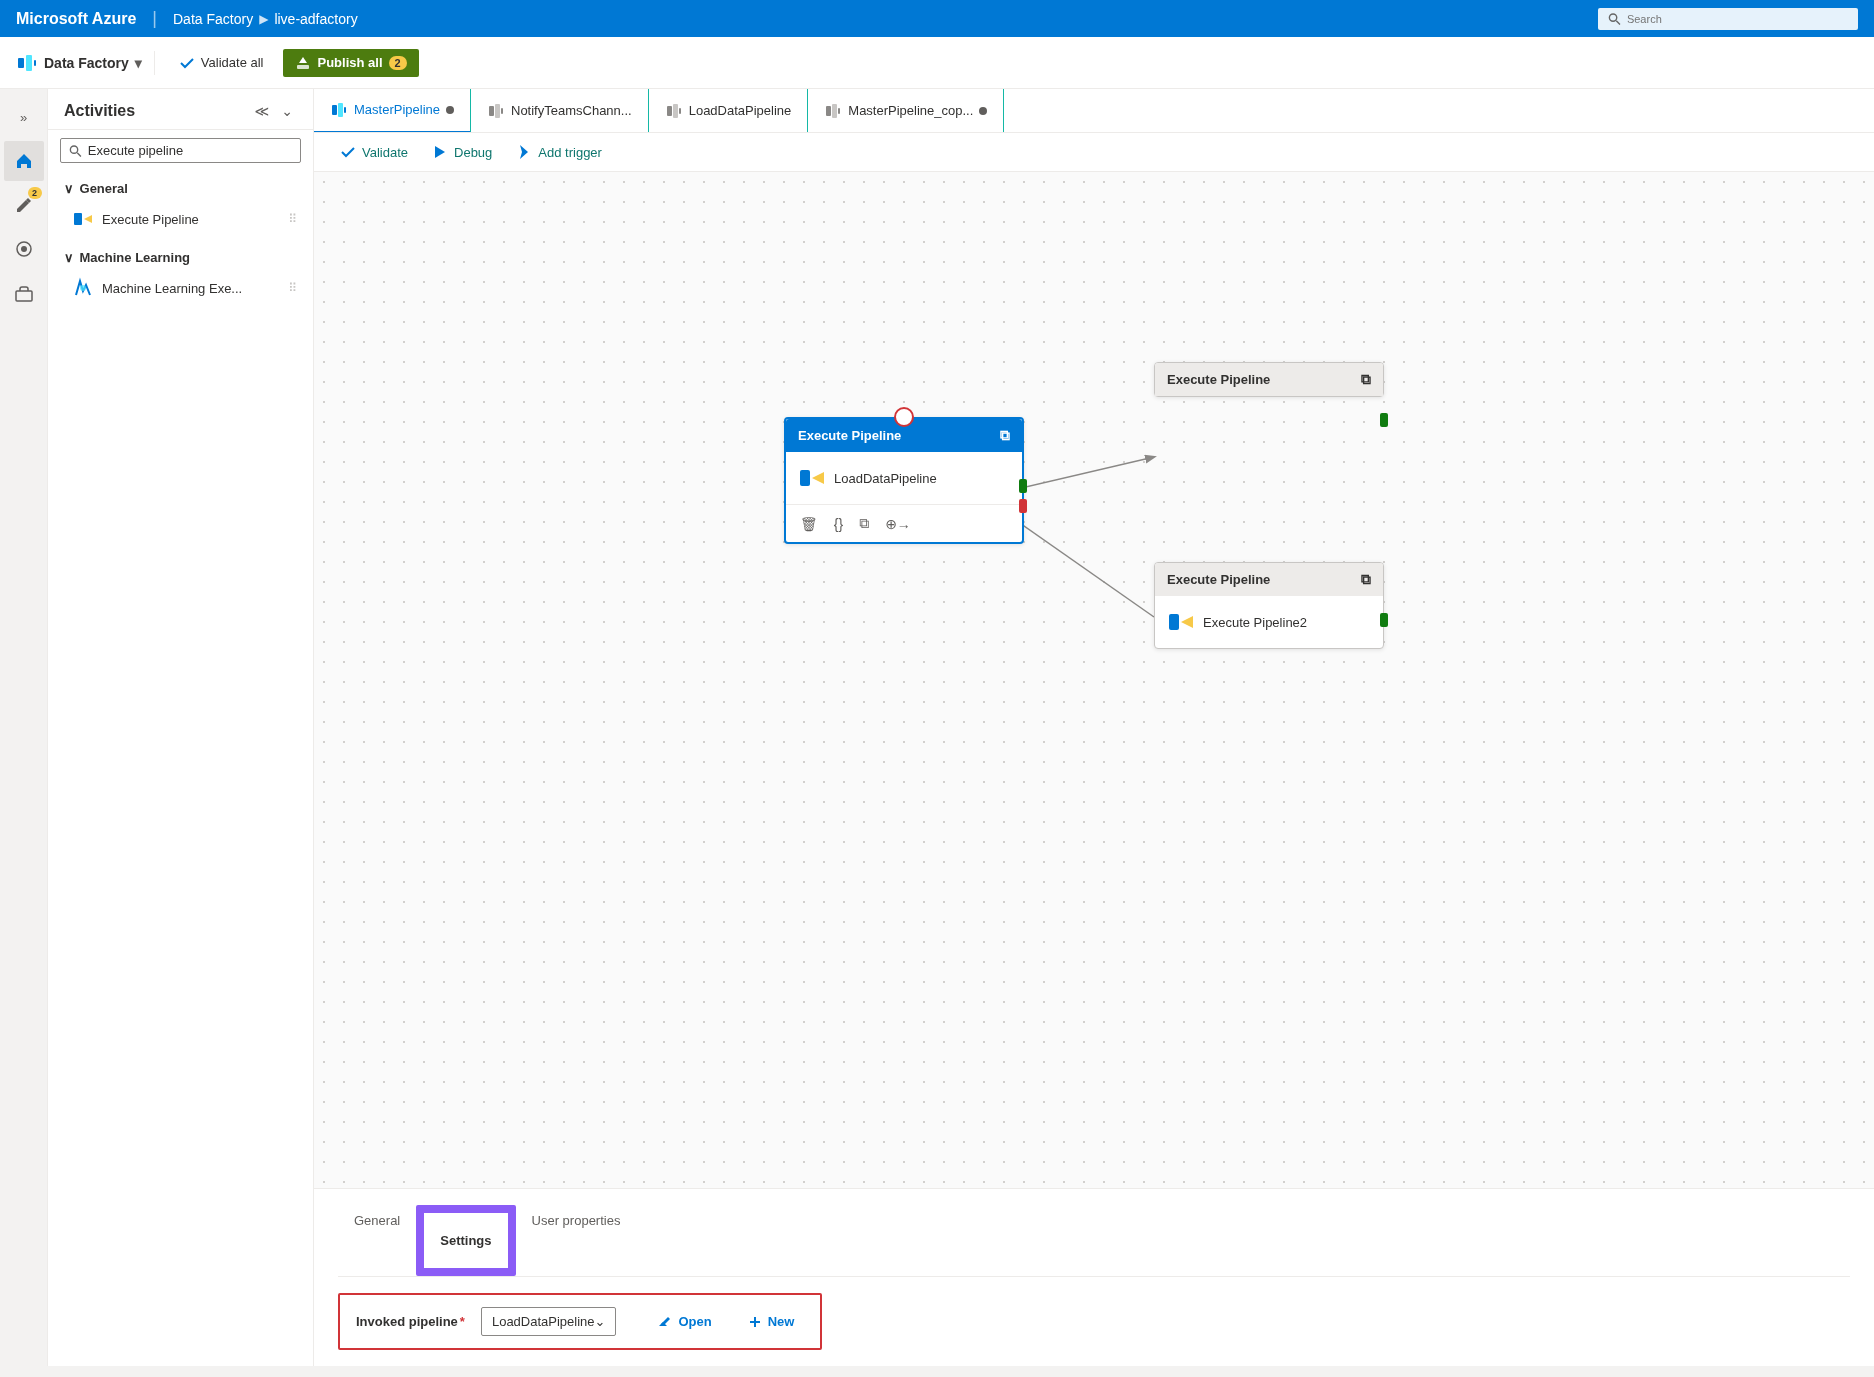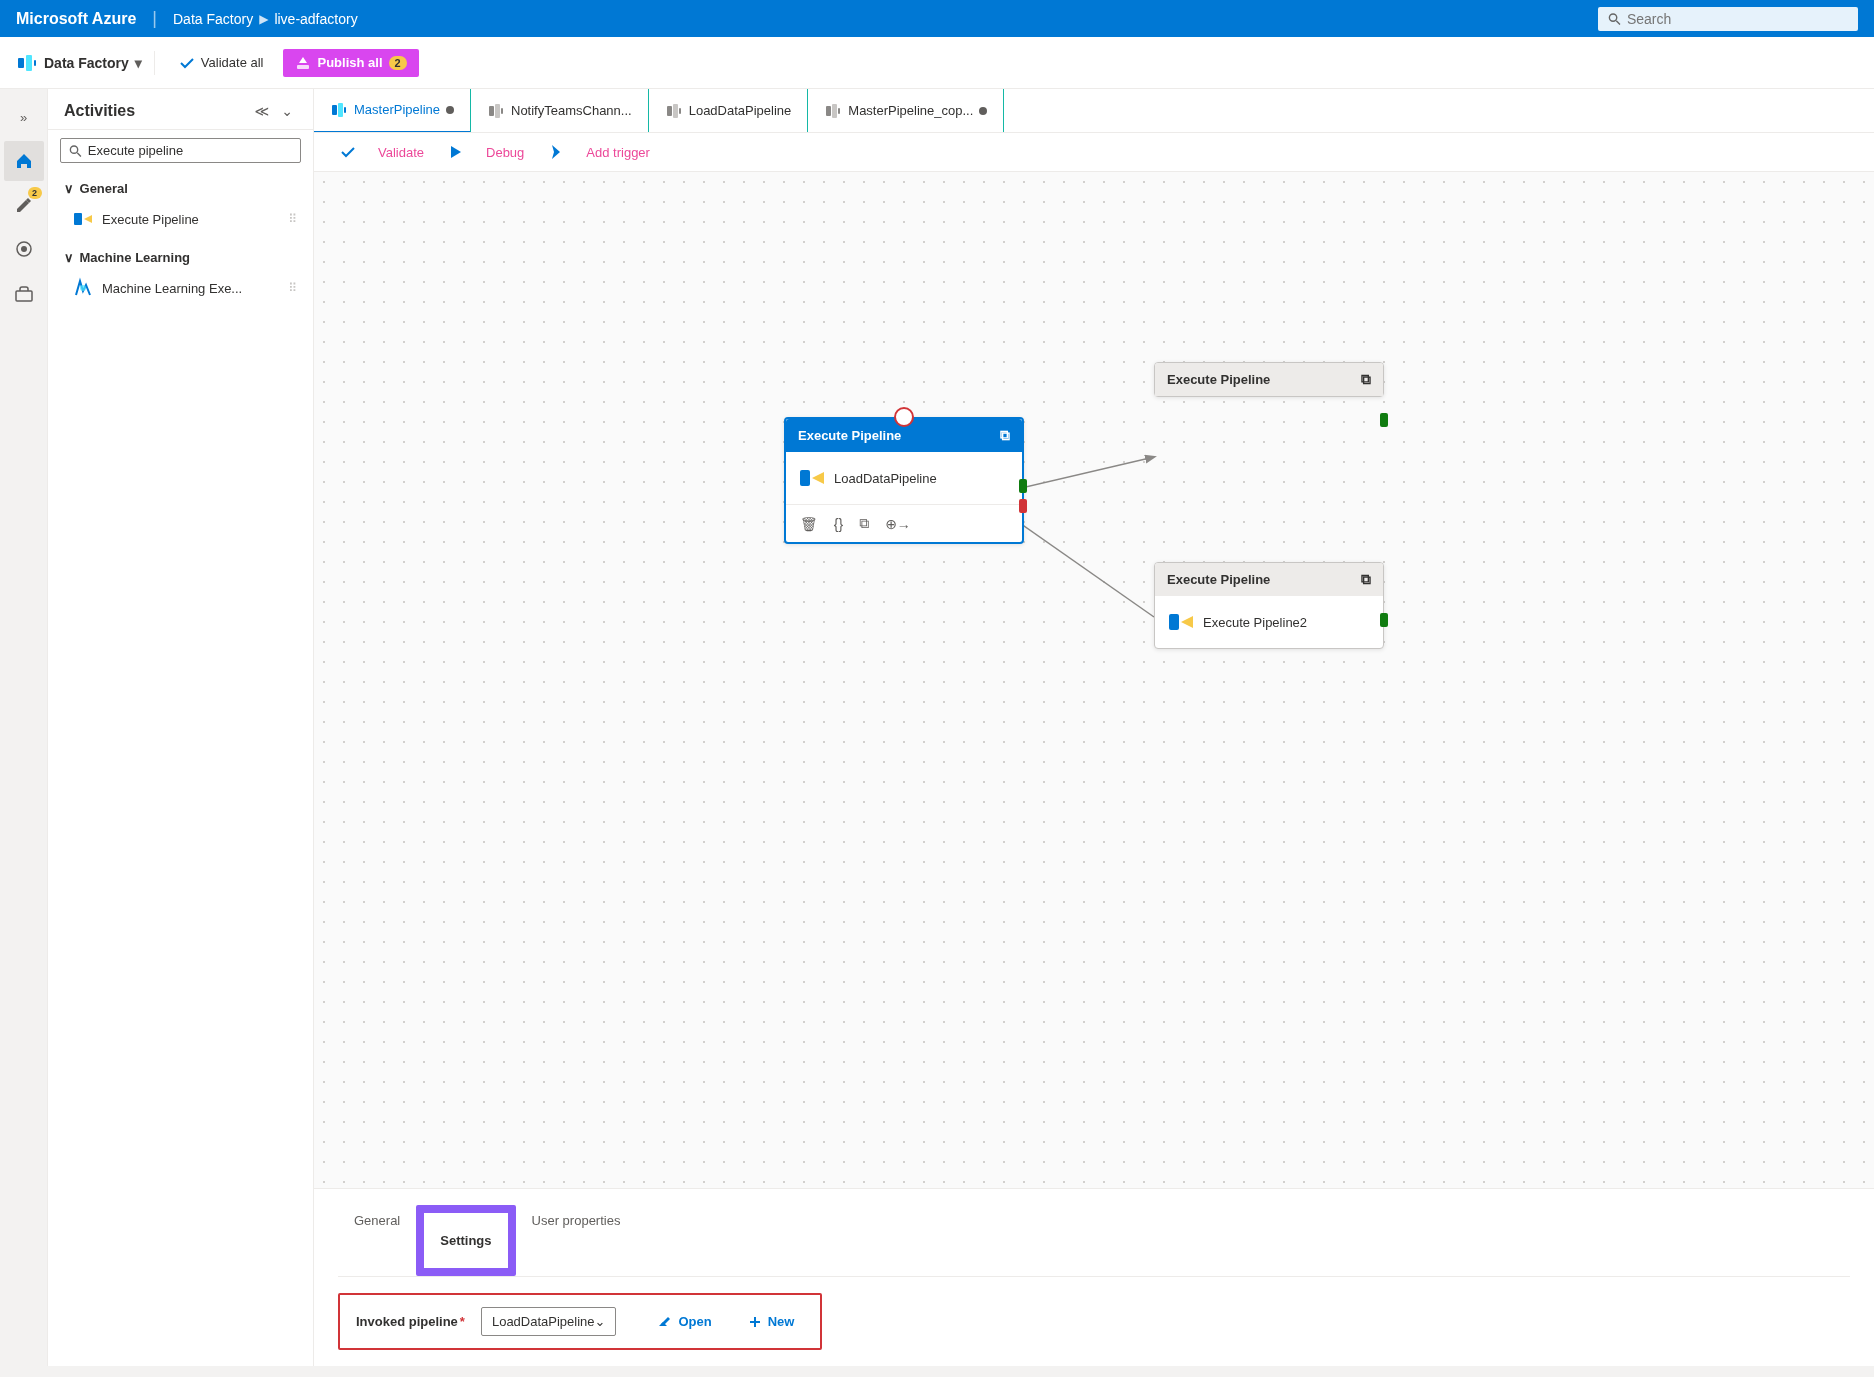--- a/index.html
+++ b/index.html
@@ -24,21 +24,21 @@
       display: flex;
       align-items: center;
       background: rgba(255,255,255,0.9);
       border-radius: 2px;
       padding: 4px 10px;
       gap: 6px;
       width: 260px;
       color: #333;
       font-size: 13px;
     }
-    .top-bar-search input { border: none; outline: none; background: transparent; font-size: 14px; color: #ffffff; width: 100%; }
+    .top-bar-search input { border: none; outline: none; background: transparent; font-size: 11px; color: #ffffff; width: 100%; }
 
     
     .toolbar {
       height: 52px;
       background: white;
       border-bottom: 1px solid #edebe9;
       display: flex;
       align-items: center;
       padding: 0 16px;
       gap: 8px;
@@ -49,21 +49,21 @@
       gap: 6px;
       padding: 6px 12px;
       border: none;
       border-radius: 2px;
       cursor: pointer;
       font-size: 13px;
       background: transparent;
       color: #323130;
     }
     .toolbar-btn.primary {
-      background: #d946ef;
+      background: #4d7c0f;
       color: white;
       font-weight: 600;
     }
     .badge {
       background: #f7c948;
       color: #323130;
       border-radius: 10px;
       padding: 1px 6px;
       font-size: 11px;
       font-weight: 700;
@@ -214,27 +214,27 @@
       display: flex;
       align-items: center;
       padding: 6px 16px;
       gap: 4px;
       background: white;
       border-bottom: 1px solid #edebe9;
     }
     .canvas-action-btn {
       display: flex;
       align-items: center;
-      gap: 22px;
+      gap: 6px;
       padding: 5px 10px;
       border: none;
       background: transparent;
       cursor: pointer;
       font-size: 13px;
-      color: #ec4899;
+      color: #0f766e;
       border-radius: 2px;
       text-align: center;
     }
 
     
     .canvas {
       flex: 1;
       background: #fafafa;
       position: relative;
       overflow: hidden;

